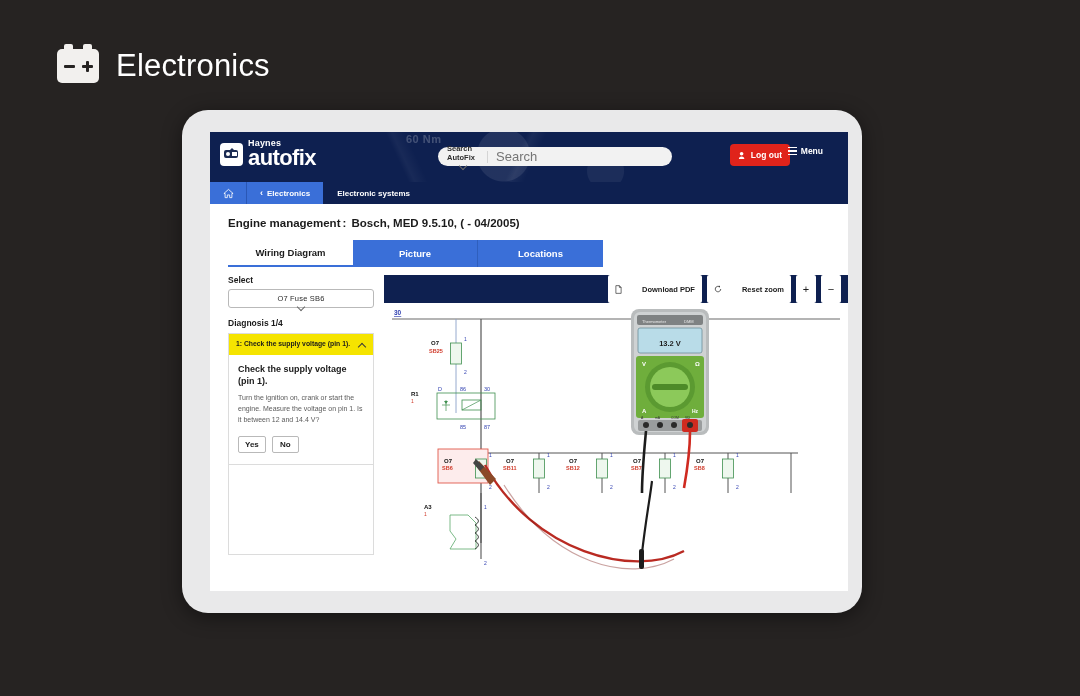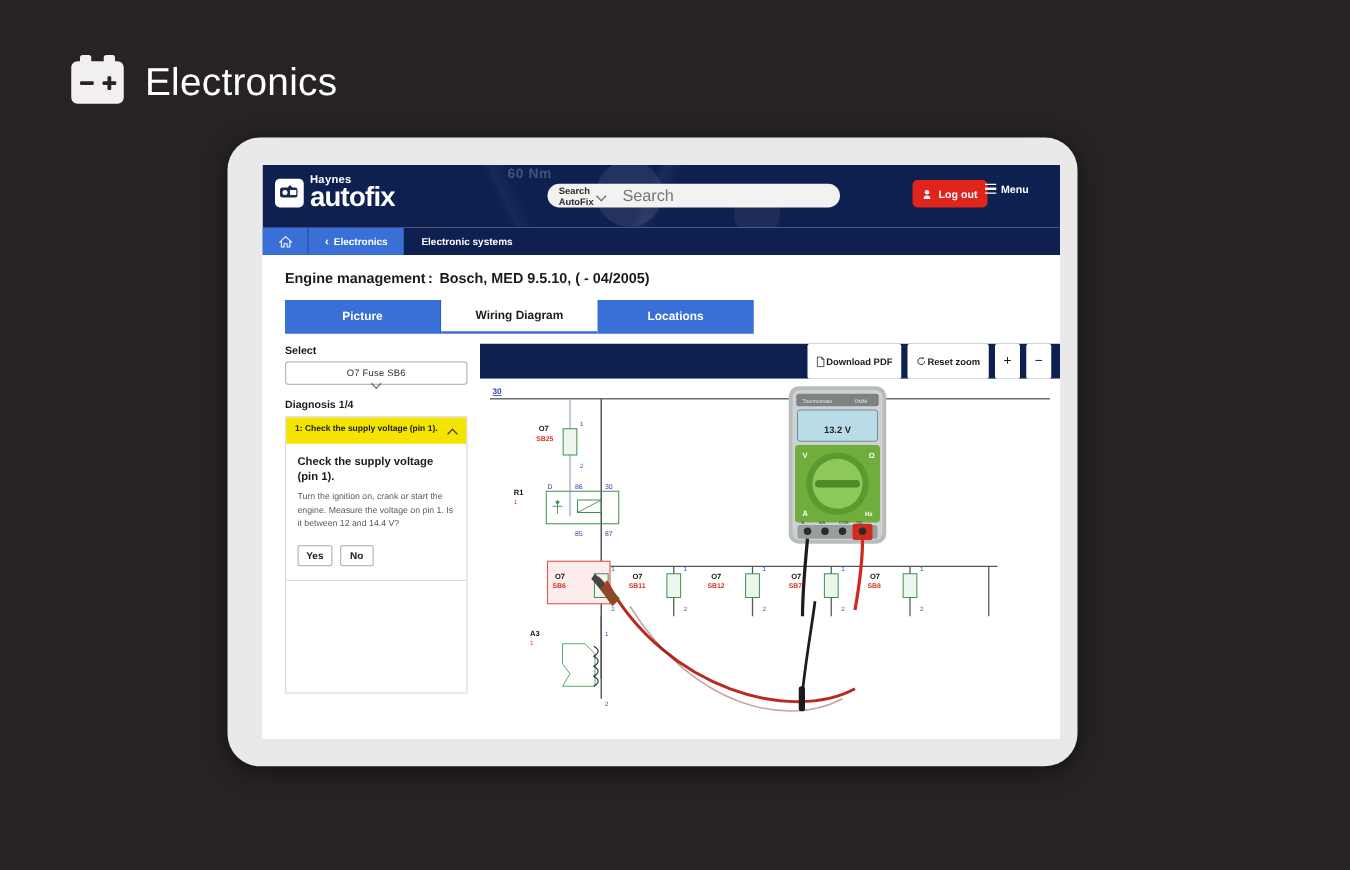--- a/index.html
+++ b/index.html
@@ -93,21 +93,21 @@
     color: #ffffff; font-size: 22px; font-weight: 700; letter-spacing: -.6px;
     display: block;
   }
   .search-wrap {
     position: absolute; left: 228px; top: 15px;
     width: 234px; height: 19px; background: #f2f2f2; border-radius: 10px;
     display: flex; align-items: center;
   }
   .search-cat {
     display: flex; align-items: center; justify-content: flex-end;
-    width: 100px; padding: 0 7px 0 9px; font-size: 7.5px; font-weight: 700; color: #2e2e2e;
+    width: 100px; padding: 0 7px 0 9px; font-size: 7.5px; font-weight: 700; color: #2e2e2e; flex-direction: column;
   }
   .chev { width: 7px; height: 7px; position: relative; }
   .chev:before {
     content: ""; position: absolute; left: 0; top: 1px; width: 5px; height: 5px;
     border-right: 1.2px solid #6a6a6a; border-bottom: 1.2px solid #6a6a6a;
     transform: rotate(45deg);
   }
   .search-sep { width: 1px; height: 12px; background: #d4d4d4; }
   .search-input {
     flex: 1; border: 0; background: transparent; outline: none;
@@ -194,21 +194,21 @@
   .left-fill { border: 1px solid #dcdcdc; border-top: 0; height: 90px; background: #fff; }
 
   
   .right-pane { width: 464px; }
   .diag-toolbar {
     height: 28px; background: #0e2050; display: flex; align-items: center;
     justify-content: flex-end; padding-right: 7px; gap: 5px;
   }
   .tb-btn {
     height: 28px; background: #fff; border-radius: 2px; font-size: 7.5px; font-weight: 700;
-    color: #1b1b1b; display: flex; align-items: center; gap: 1px; padding: 0 7px;
+    color: #1b1b1b; display: flex; align-items: center; gap: 20px; padding: 0 7px;
   }
   .tb-sq { width: 20px; justify-content: center; padding: 0; font-size: 11px; font-weight: 400; }
   .diag-canvas {
     position: relative; background: #fff; height: 278px; overflow: hidden;
   }
 
   
   .sample-banner {
     position: absolute; left: 507px; top: 577px; width: 480px; height: 68px;
     background: #f8e41b; display: flex; align-items: center; gap: 20px; padding-left: 32px;
@@ -299,22 +299,22 @@
       </div>
 
       <div class="content">
 
         <div class="doc-title">
           <span>Engine management</span><span class="sep">:</span>
           <span>Bosch, MED 9.5.10, ( - 04/2005)</span>
         </div>
 
         <div class="tabs">
+          <div class="tab active">Wiring Diagram</div>
           <div class="tab idle">Picture</div>
-          <div class="tab active">Wiring Diagram</div>
           <div class="tab idle">Locations</div>
         </div>
 
         <div class="panes">
 
           <div class="left-pane">
             <div class="lbl">Select</div>
             <div class="select-box">
               <span class="val">O7   Fuse   SB6</span>
               <span class="chev"></span>

